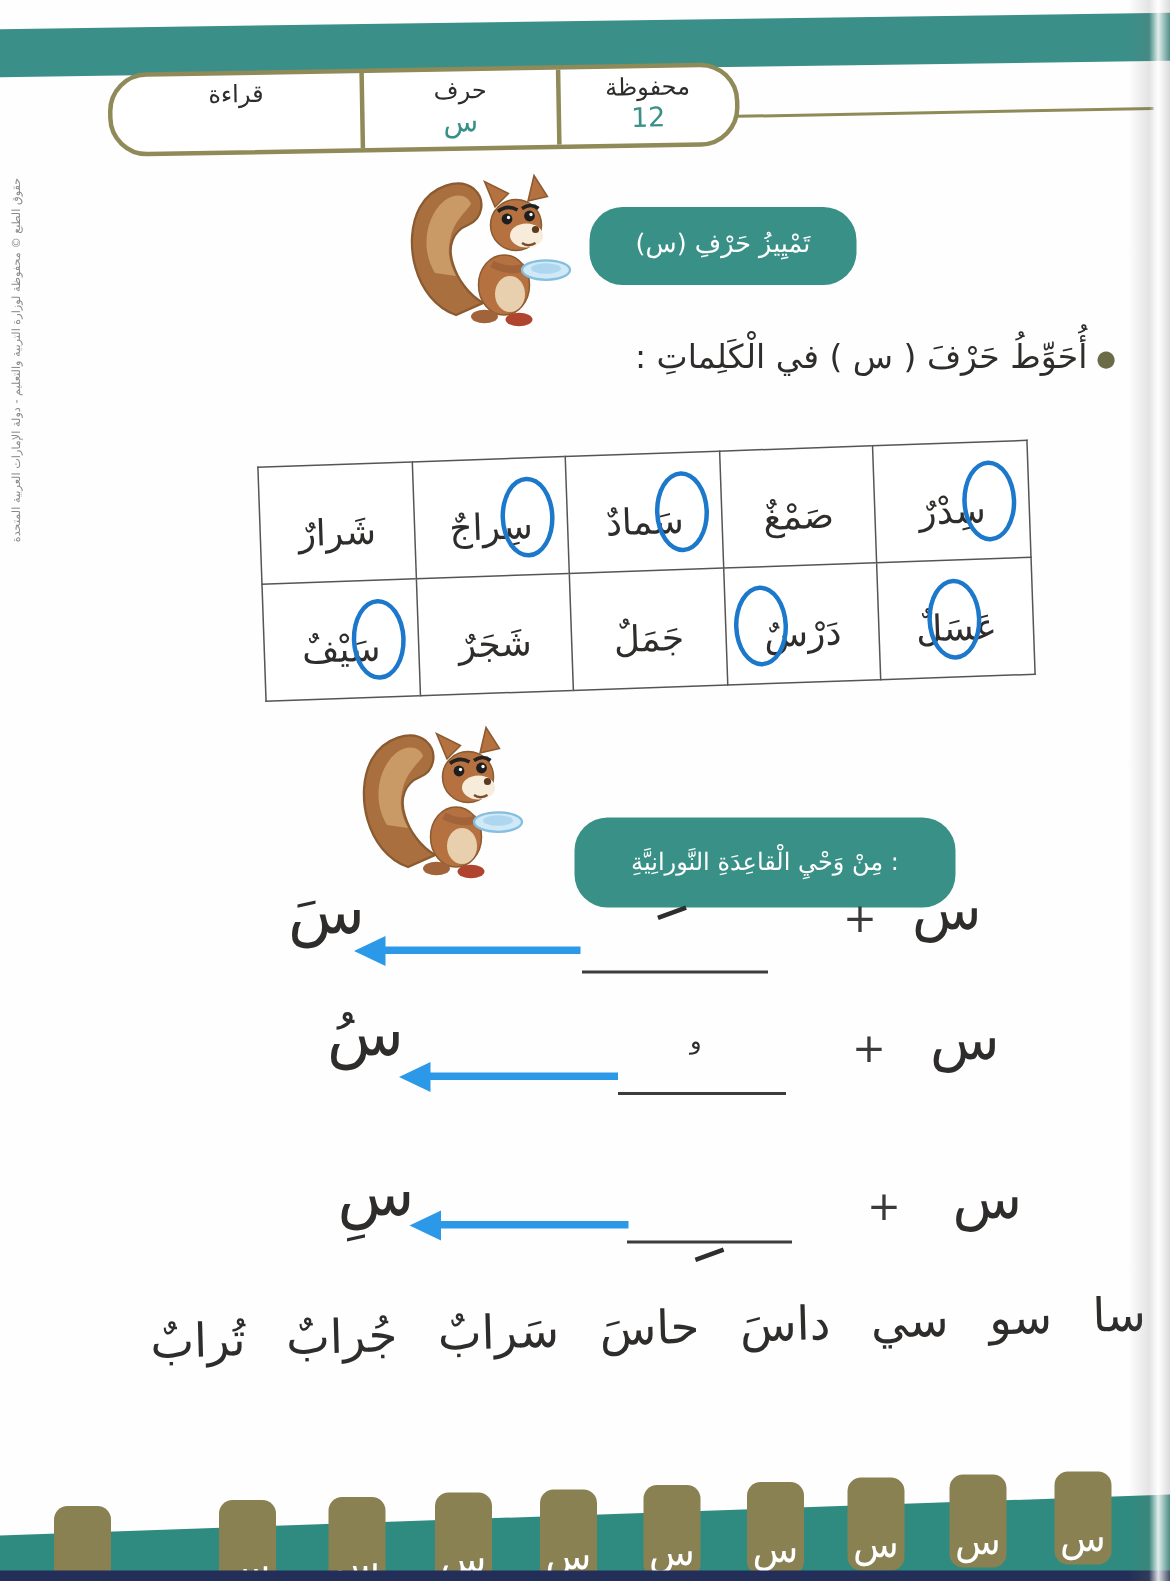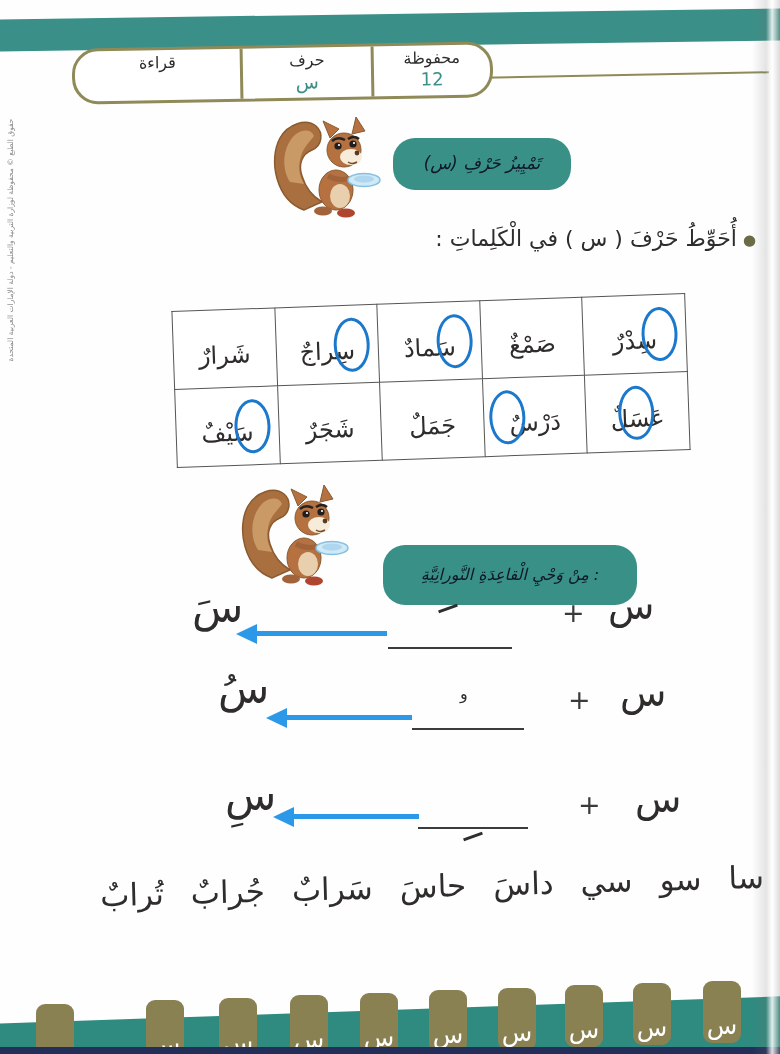--- a/index.html
+++ b/index.html
@@ -25,32 +25,32 @@
   .lesson-cell.c1{width:116px;}
   .lesson-cell.c2{width:128px;border-right:3px solid #8f8a58;border-left:3px solid #8f8a58;}
   .lesson-cell.c3{flex:1;}
   .teal-text{color:#3a9088;}
   .lesson-num{font-size:18px;}
   .letter-big{font-size:19px;}
   .header-rule{position:absolute;left:483px;top:74px;width:286px;border-top:2.5px solid #8f8a58;
                transform:rotate(-1.1deg);}
 
   
-  .pill{position:absolute;background:#389087;border-radius:22px;color:#0f172a;
+  .pill{position:absolute;background:#389087;border-radius:22px;color:#ffffff;
         display:flex;align-items:center;justify-content:center;text-align:center;
-        font-size:17px;line-height:1.4;z-index:2;font-style:italic;}
+        font-size:17px;line-height:1.4;z-index:2;}
   .pill1{left:393px;top:138px;width:178px;height:52px;}
   .pill2{left:383px;top:508px;width:254px;height:60px;font-size:16px;margin-top:37px;}
 
   .squirrel{position:absolute;width:120px;height:110px;z-index:1;}
   .sq1{left:266px;top:112px;}
   .sq2{left:234px;top:480px;}
 
   
-  .instruction{position:absolute;right:24px;top:226px;direction:rtl;font-size:22px;z-index:2;text-align:right;}
+  .instruction{position:absolute;right:36px;top:226px;direction:rtl;font-size:22px;z-index:2;text-align:right;}
   .bullet{color:#6b6b47;font-size:15px;vertical-align:middle;margin-left:6px;}
 
   
   .words-table{position:absolute;left:174px;top:302px;width:514px;border-collapse:collapse;
                direction:rtl;transform:rotate(-2deg);background:#fff;z-index:2;}
   .words-table td{border:1.6px solid #555;width:20%;height:77px;text-align:center;
                   font-size:24px;position:relative;padding:0;}
   .word{position:relative;display:inline-block;line-height:1;padding-top:14px;}
   .letter-circle{position:absolute;width:30px;height:48px;border:3px solid #1b78cb;
                  border-radius:50%;top:12px;z-index:3;}

